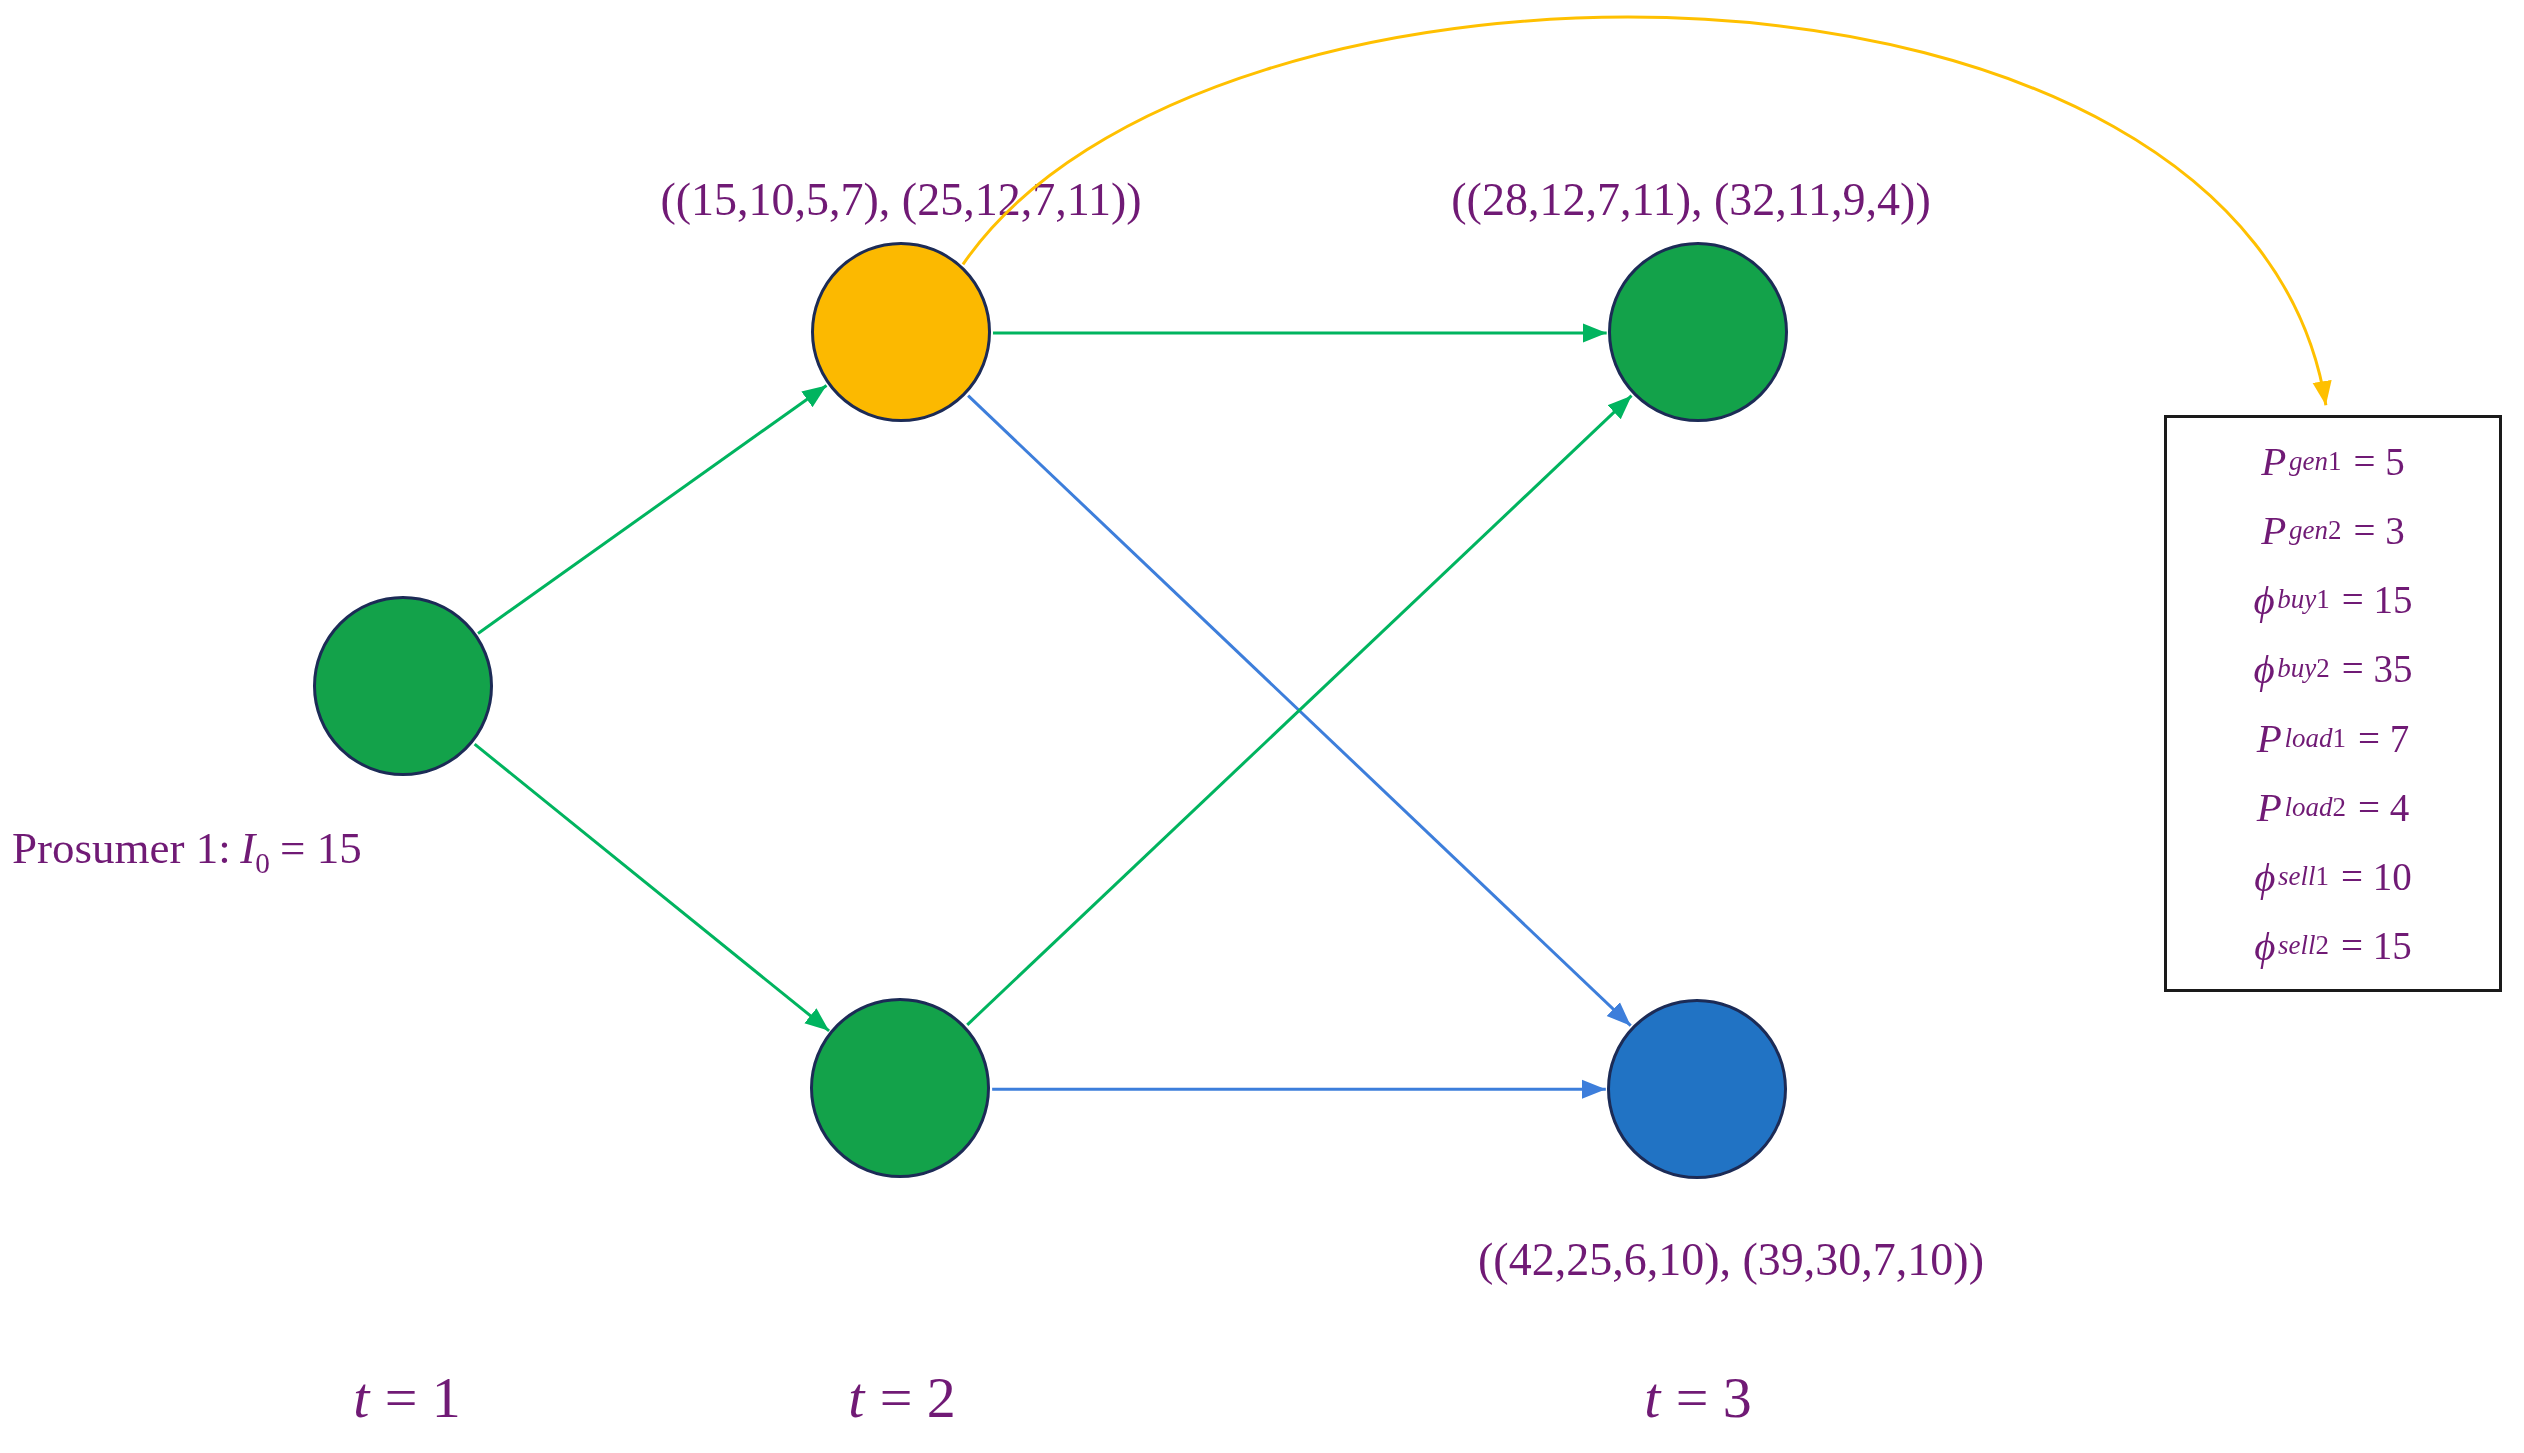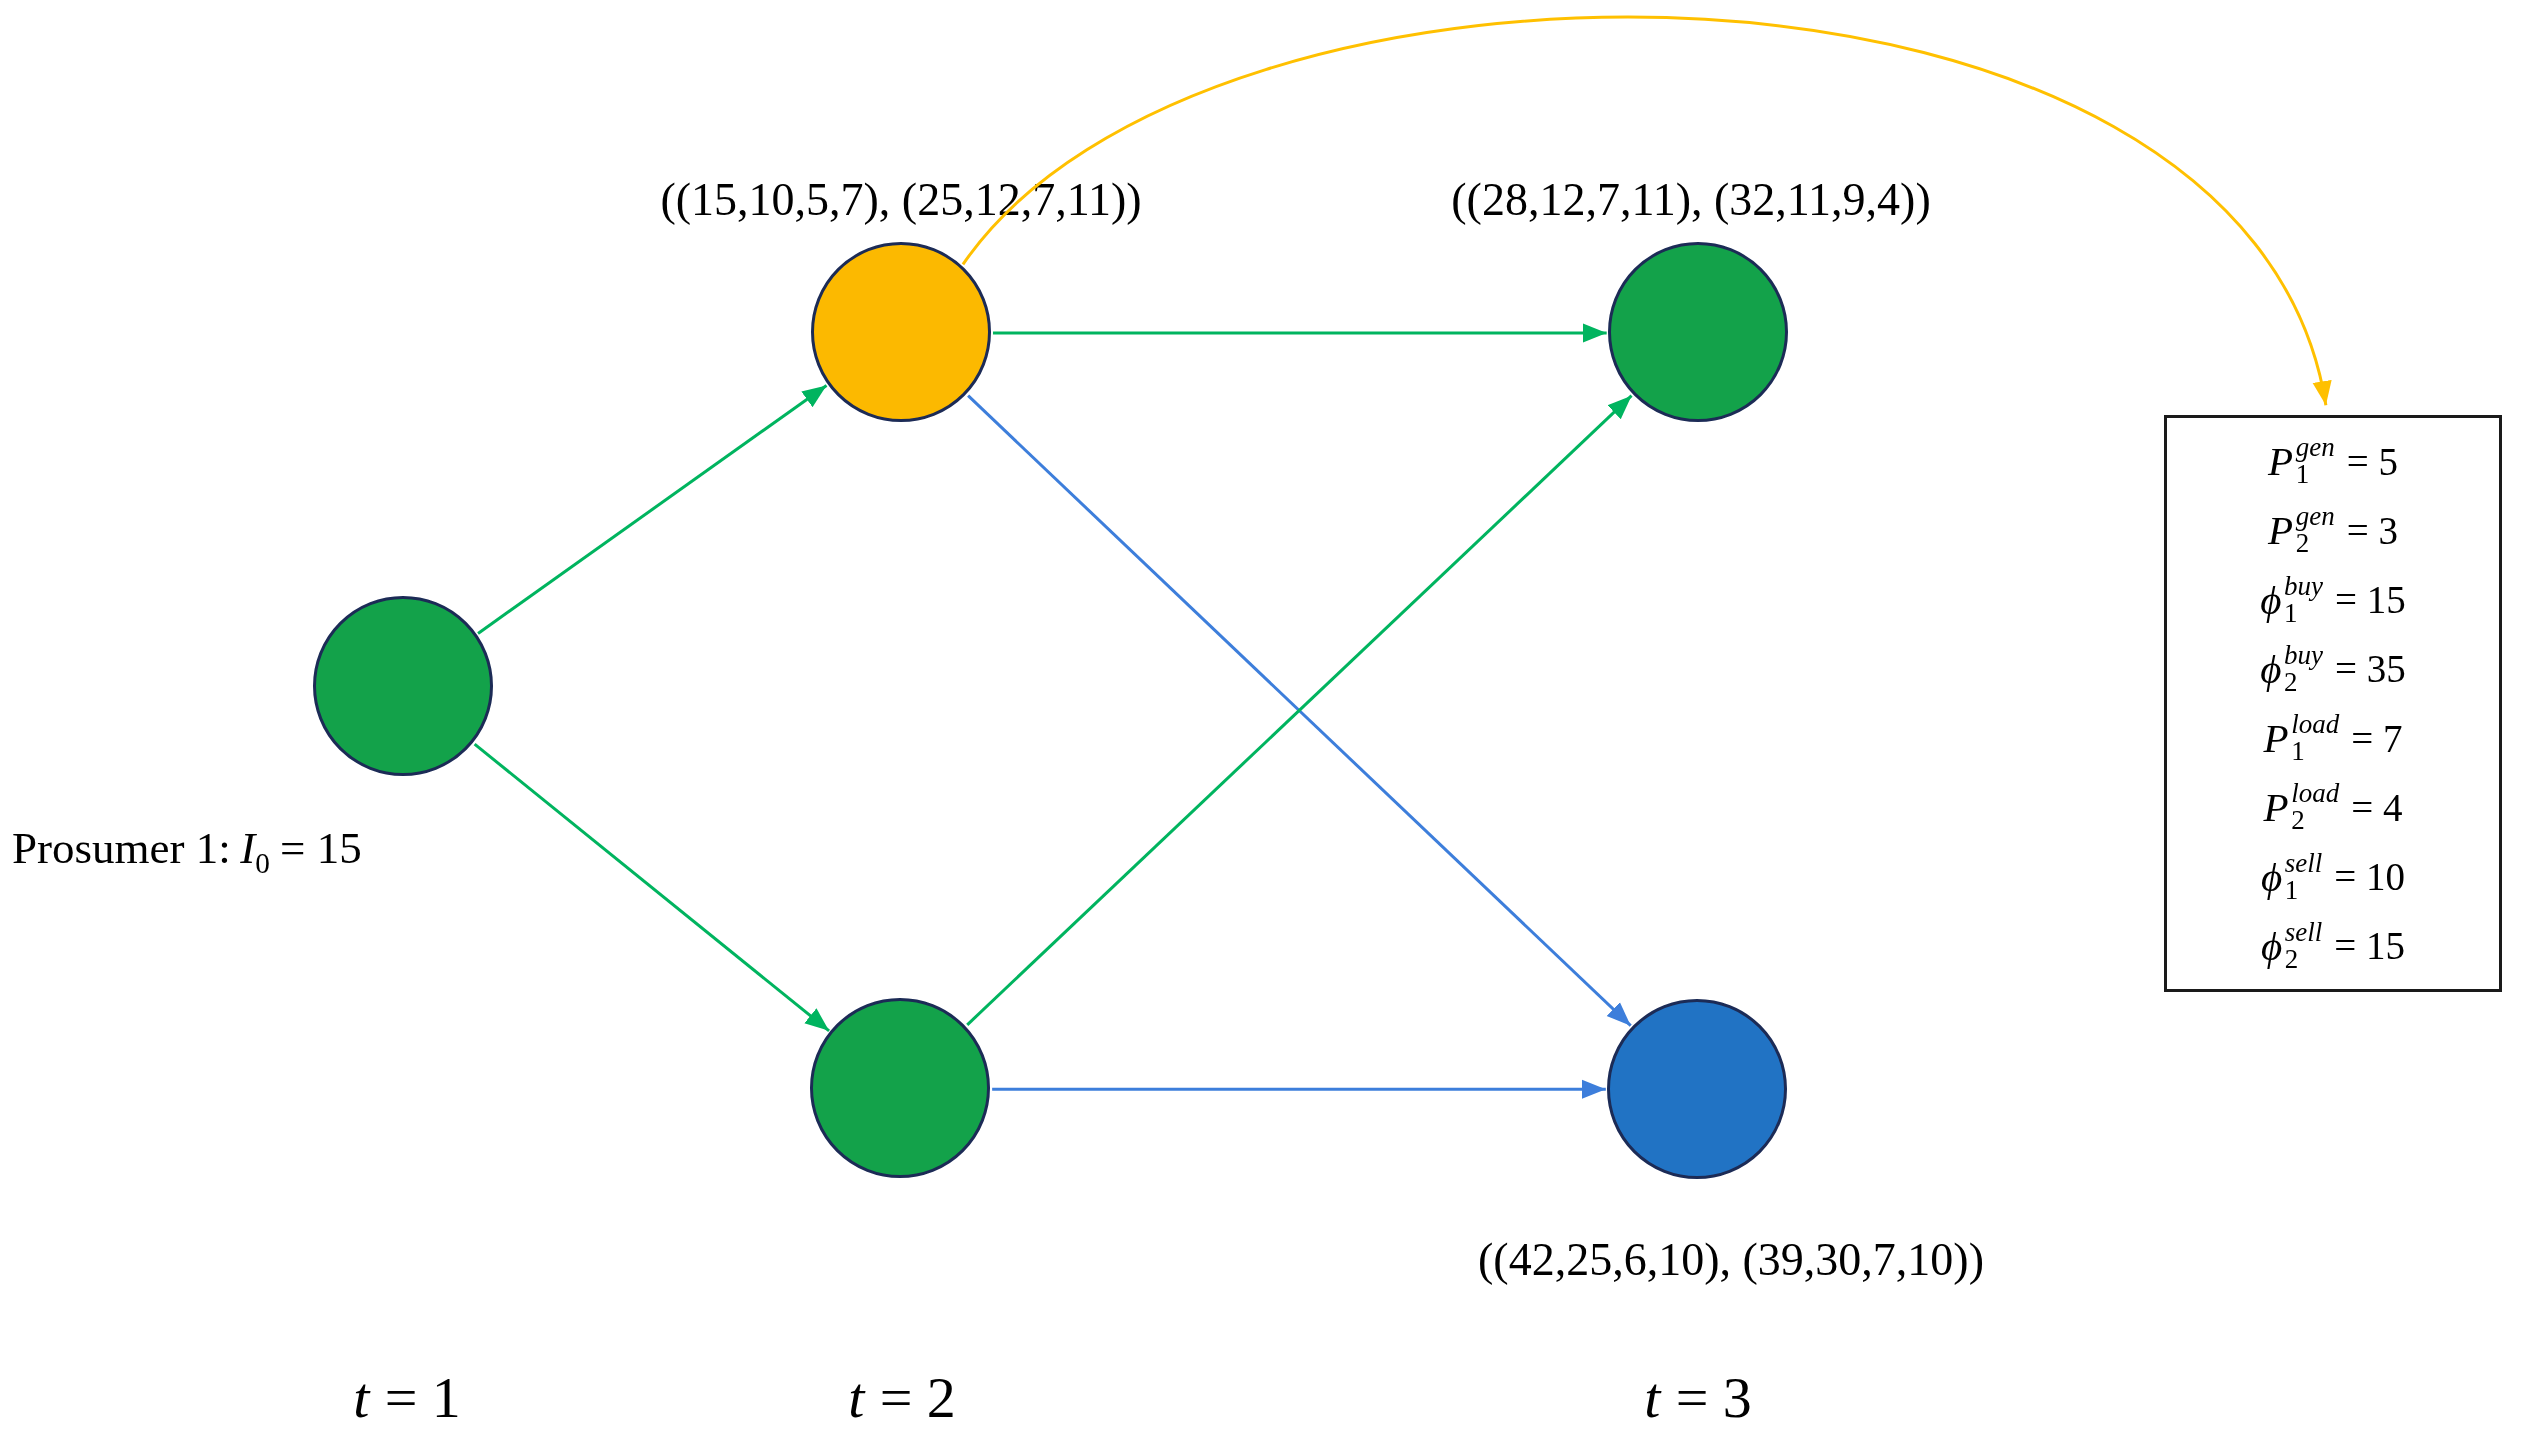--- a/index.html
+++ b/index.html
@@ -3,21 +3,21 @@
 <meta charset="utf-8">
 <style>
   html, body { margin: 0; padding: 0; background: #ffffff; }
   .canvas {
     position: relative;
     width: 2525px;
     height: 1454px;
     background: #ffffff;
     overflow: hidden;
     font-family: "Liberation Serif", serif;
-    color: #000000;
+    color: #701a75;
   }
 
   
   .edge-layer {
     position: absolute;
     left: 0; top: 0;
     width: 2525px; height: 1454px;
     z-index: 2;
     pointer-events: none;
   }
@@ -92,21 +92,21 @@
   }
   .legend-line {
     display: flex;
     align-items: center;
     justify-content: center;
     height: 69px;
   }
   .lg-base { font-style: italic; font-size: 41px; }
   .lg-stack {
     display: inline-flex;
-    flex-direction: column;
+    flex-direction: row;
     align-items: flex-start;
     margin-left: 2.6px;
     font-size: 27px;
     line-height: 1.0;
   }
   .lg-sup { font-style: italic; }
   .lg-sub { font-style: normal; }
   .lg-rhs { font-size: 39px; margin-left: 12px; }
 </style>
 </head>

